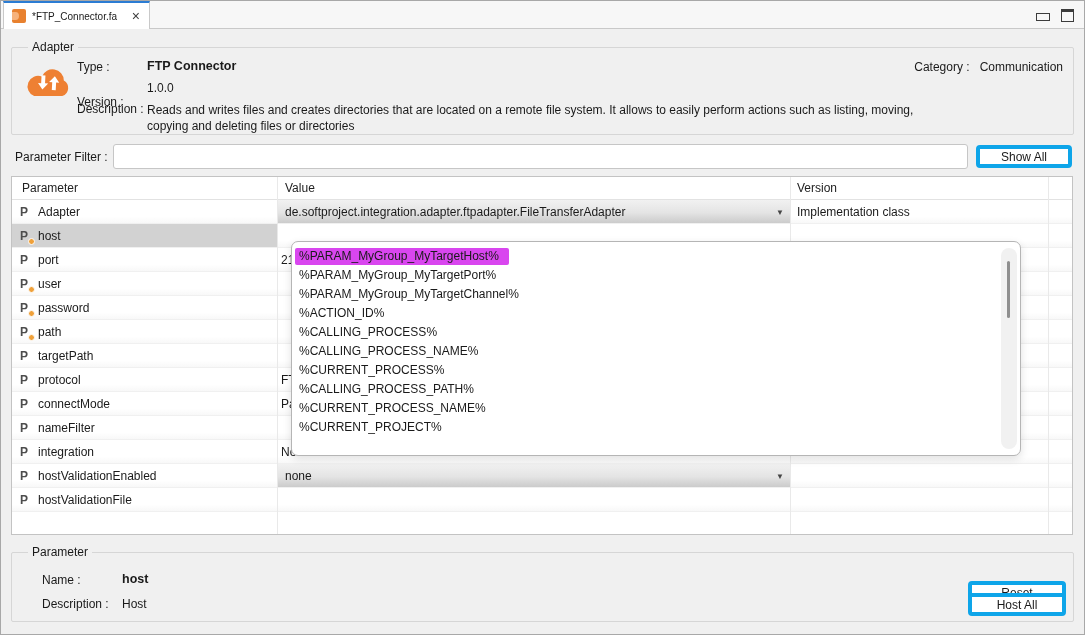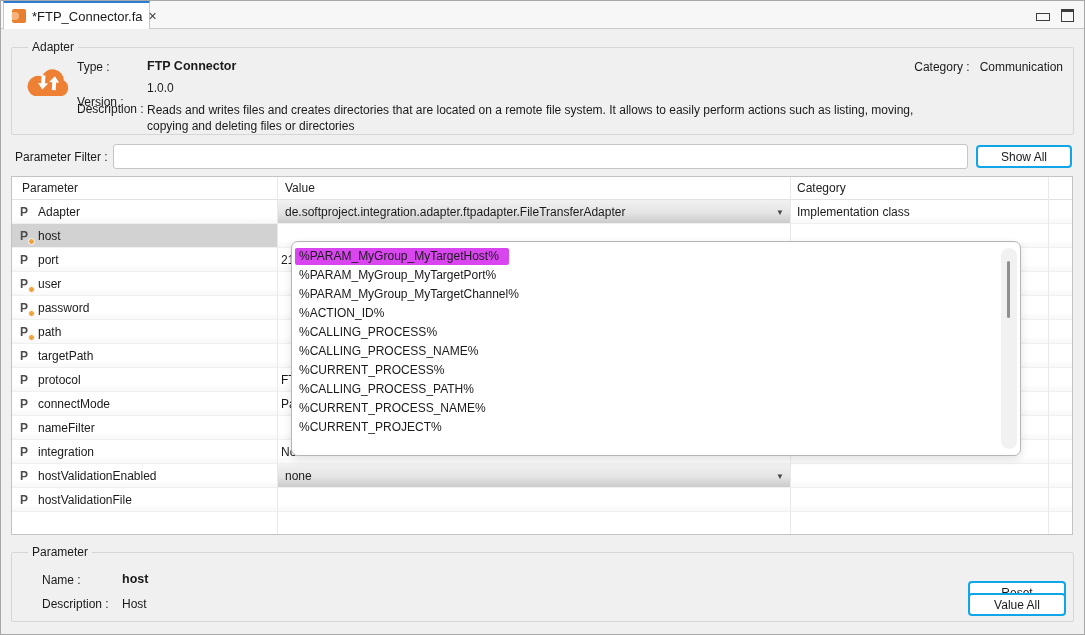--- a/index.html
+++ b/index.html
@@ -6,21 +6,21 @@
   *{margin:0;padding:0;box-sizing:border-box;}
   html,body{background:#e6e6e6;}
   body{font-family:"Liberation Sans","DejaVu Sans",sans-serif;font-size:12px;color:#1a1a1a;}
   .window{position:relative;width:1085px;height:635px;background:#f0f0f0;border:1px solid #a8a8a8;overflow:hidden;}
 
   
   .tabbar{position:absolute;top:0;left:0;right:0;height:28px;background:#f7f7f7;border-bottom:1px solid #c9c9c9;z-index:2;}
   .tab{position:absolute;left:2px;top:0;width:147px;height:28px;background:#fff;border-left:1px solid #c9c9c9;border-right:1px solid #c9c9c9;border-top:2px solid #2b7cd3;display:flex;align-items:center;padding:0 9px 0 8px;gap:6px;}
   .tab-icon{width:14px;height:14px;background:#e8812f;border-radius:2px;position:relative;flex:0 0 auto;}
   .tab-icon::after{content:"";position:absolute;left:0;top:3px;width:7px;height:8px;background:#f6b27c;border-radius:0 60% 60% 0;}
-  .tab-title{font-size:13px;white-space:nowrap;}
+  .tab-title{font-size:10px;white-space:nowrap;}
   .tab-close{margin-left:auto;color:#3d3d3d;font-size:14px;line-height:1;cursor:pointer;}
   .win-controls{position:absolute;right:10px;top:8px;display:flex;gap:11px;align-items:center;}
   .min-icon{width:14px;height:8px;border:1px solid #3c3c3c;display:inline-block;margin-top:2px;}
   .max-icon{width:13px;height:13px;border:1px solid #3c3c3c;border-top-width:3px;display:inline-block;}
 
   
   .group{position:absolute;border:1px solid #d6d6d6;border-radius:2px;}
   .group-label{position:absolute;top:-8px;left:16px;background:#f0f0f0;padding:0 4px;color:#1a1a1a;}
   .adapter-group{left:10px;top:46px;width:1063px;height:88px;}
   .bottom-group{left:10px;top:551px;width:1063px;height:70px;}
@@ -32,21 +32,21 @@
   .ag-category{position:absolute;right:10px;top:12px;white-space:nowrap;}
   .ag-category .cat-val{margin-left:10px;}
   .ag-version-label{position:absolute;left:65px;top:47px;}
   .ag-version-value{position:absolute;left:135px;top:33px;}
   .ag-desc-label{position:absolute;left:65px;top:54px;}
   .ag-desc-value{position:absolute;left:135px;top:54px;width:778px;line-height:16px;}
 
   
   .filter-label{position:absolute;left:14px;top:149px;}
   .filter-input{position:absolute;left:112px;top:143px;width:855px;height:25px;border:1px solid #c6c6c6;border-radius:3px;background:#fff;padding:0 7px;font:inherit;outline:none;}
-  .btn{background:#fff;border:2px solid #0ea5e9;border-radius:4px;font:inherit;font-size:12px;color:#1a1a1a;cursor:pointer;}
+  .btn{background:#fff;border:4px solid #0ea5e9;border-radius:4px;font:inherit;font-size:12px;color:#1a1a1a;cursor:pointer;}
   .showall-btn{position:absolute;left:975px;top:144px;width:96px;height:23px;}
 
   
   .ptable{position:absolute;left:10px;top:175px;width:1062px;height:359px;background:#fff;border:1px solid #c3c3c3;z-index:1;}
   .vline{position:absolute;top:0;bottom:0;width:1px;background:#e9e9e9;z-index:3;pointer-events:none;}
   .vl1{left:265px;} .vl2{left:778px;} .vl3{left:1036px;}
   .thead{position:absolute;left:0;top:0;right:0;height:23px;border-bottom:1px solid #e2e2e2;display:flex;background:#fff;}
   .th{display:flex;align-items:center;color:#222;}
   .th-param{width:265px;padding-left:10px;}
   .th-value{width:513px;padding-left:8px;}
@@ -117,21 +117,21 @@
   <input class="filter-input" type="text" value="" style="">
   <button class="btn showall-btn">Show All</button>
 
   <div class="ptable">
     <div class="vline vl1"></div>
     <div class="vline vl2"></div>
     <div class="vline vl3"></div>
     <div class="thead">
       <div class="th th-param">Parameter</div>
       <div class="th th-value">Value</div>
-      <div class="th th-comment">Category</div>
+      <div class="th th-comment">Version</div>
     </div>
     <div class="tbody">
         <div class="trow">
           <div class="cell c-param">
             <span class="p-icon"><span>P</span></span>
             <span class="p-label">Adapter</span>
           </div>
           <div class="cell c-value combo">
             <span>de.softproject.integration.adapter.ftpadapter.FileTransferAdapter</span>
             <span class="combo-arrow">▼</span>
@@ -293,16 +293,16 @@
     </div>
   </div>
 
   <div class="group bottom-group">
     <span class="group-label">Parameter</span>
     <span class="bg-name-label">Name :</span>
     <span class="bg-name-value">host</span>
     <span class="bg-desc-label">Description :</span>
     <span class="bg-desc-value">Host</span>
     <button class="btn reset-btn">Reset</button>
-    <button class="btn resetall-btn">Value All</button>
+    <button class="btn resetall-btn">Host All</button>
   </div>
 
 </div>
 
 </body></html>

